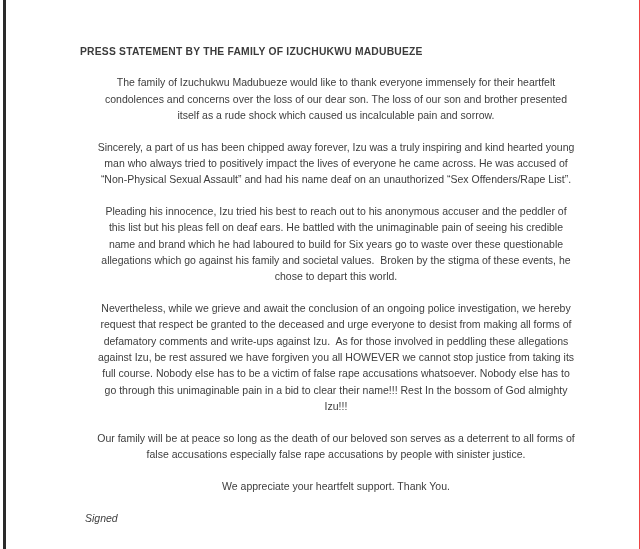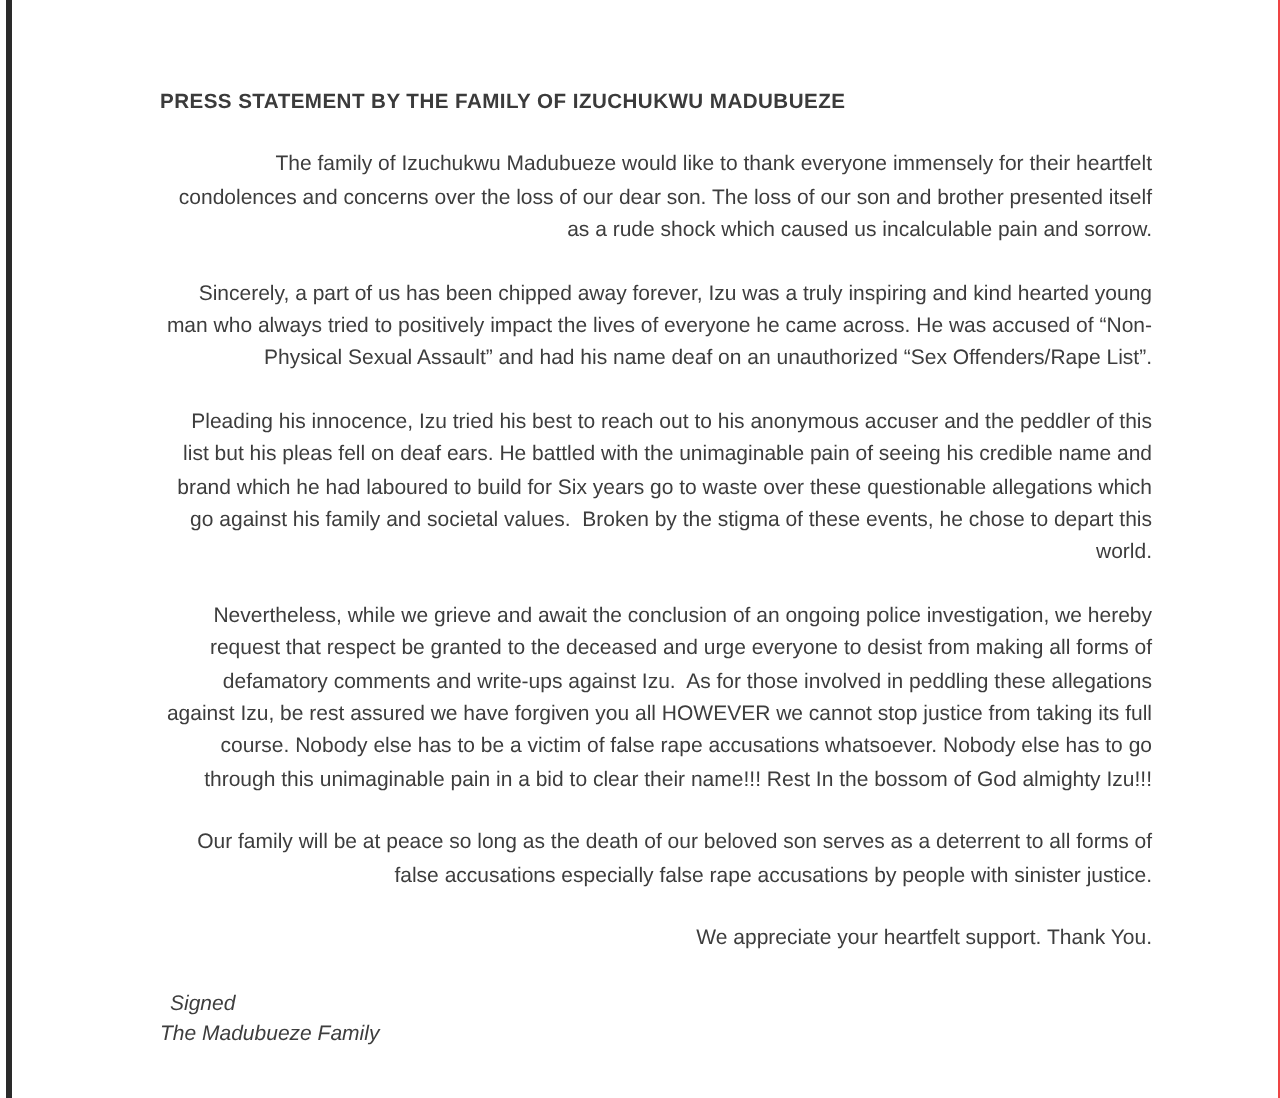--- a/index.html
+++ b/index.html
@@ -40,22 +40,22 @@
     font-weight: 600;
     color: #3b3b3b;
     letter-spacing: 0.22px;
     margin: 0 0 16px 0;
     line-height: 1.3;
   }
   .para {
     font-size: 10.5px;
     color: #3d3d3d;
     line-height: 16.4px;
-    margin: 0 0 15px 0;
-    text-align: right;
+    margin: 0 0 15px 16px;
+    text-align: center;
     white-space: pre-wrap;
   }
   .sign-block {
     margin-top: 17px;
   }
   .sign-line {
     font-size: 10.5px;
     color: #3d3d3d;
     line-height: 15.6px;
     white-space: pre-wrap;
@@ -83,17 +83,16 @@
     <p class="para">Pleading his innocence, Izu tried his best to reach out to his anonymous accuser and the peddler of this list but his pleas fell on deaf ears. He battled with the unimaginable pain of seeing his credible name and brand which he had laboured to build for Six years go to waste over these questionable allegations which go against his family and societal values.  Broken by the stigma of these events, he chose to depart this world.</p>
 
     <p class="para">Nevertheless, while we grieve and await the conclusion of an ongoing police investigation, we hereby request that respect be granted to the deceased and urge everyone to desist from making all forms of defamatory comments and write-ups against Izu.  As for those involved in peddling these allegations against Izu, be rest assured we have forgiven you all HOWEVER we cannot stop justice from taking its full course. Nobody else has to be a victim of false rape accusations whatsoever. Nobody else has to go through this unimaginable pain in a bid to clear their name!!! Rest In the bossom of God almighty Izu!!!</p>
 
     <p class="para">Our family will be at peace so long as the death of our beloved son serves as a deterrent to all forms of false accusations especially false rape accusations by people with sinister justice.</p>
 
     <p class="para">We appreciate your heartfelt support. Thank You.</p>
 
     <div class="sign-block">
       <div class="sign-line indented">Signed</div>
-      <div class="sign-line">The Madubueze Family</div>
     </div>
 
   </div>
 </div>
 
 </body></html>

